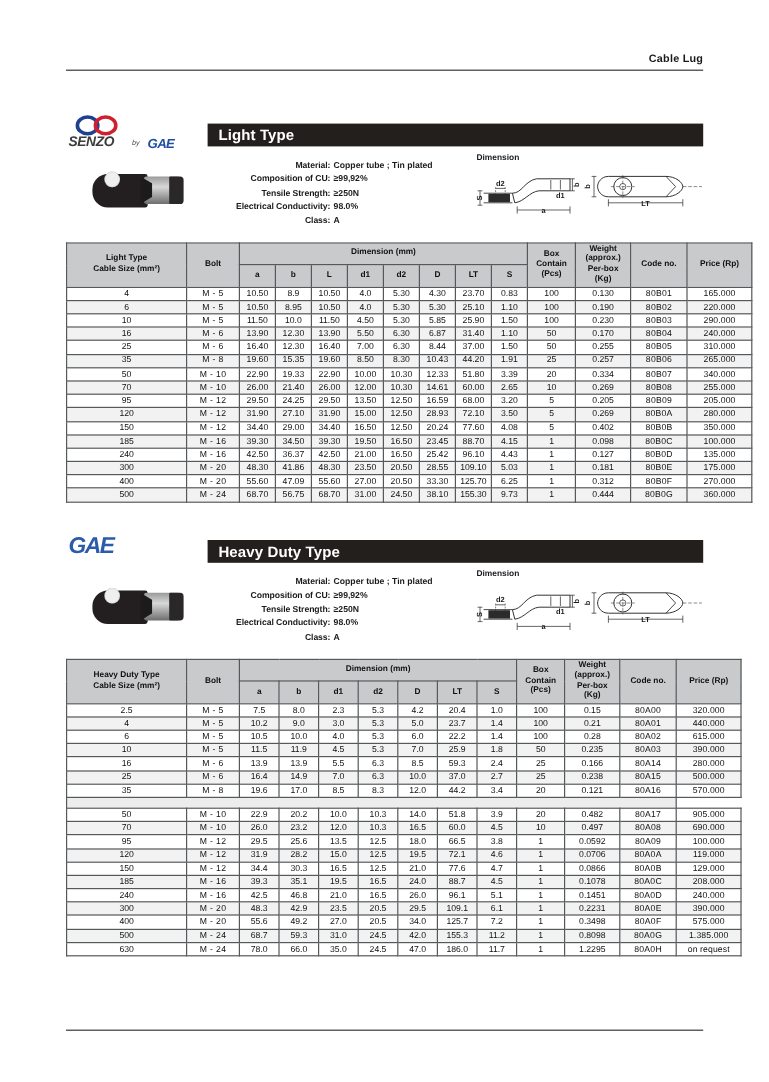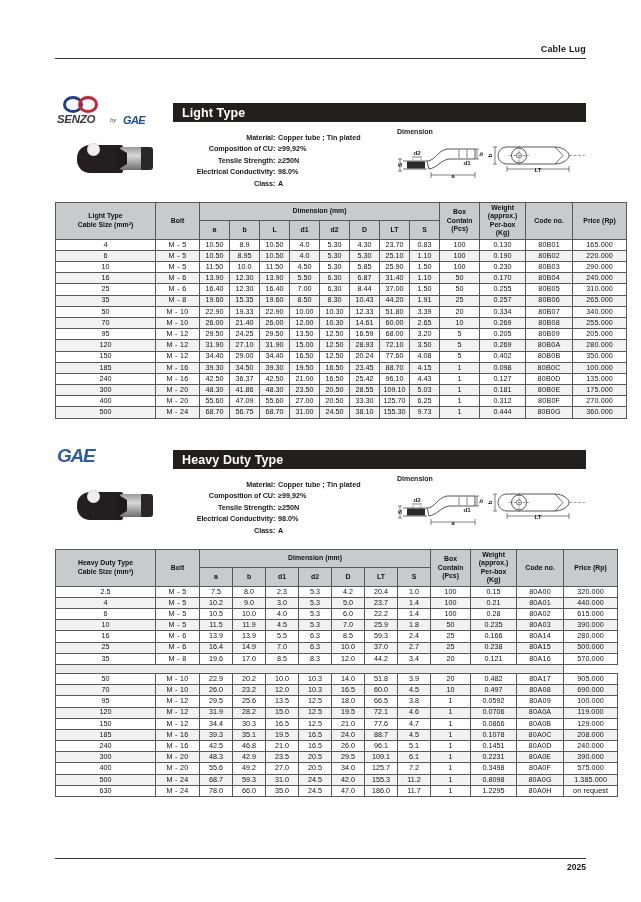--- a/index.html
+++ b/index.html
@@ -950,16 +950,15 @@
             <td class="c-weight">1.2295</td>
             <td class="c-code">80A0H</td>
             <td class="c-price">on request</td>
           </tr>
         </tbody>
       </table>
     </div>
 
   <div class="page-footer">
     <div class="pf-rule"></div>
-    <div class="pf-num">2025</div>
   </div>
 
 </div>
 
 </body></html>

